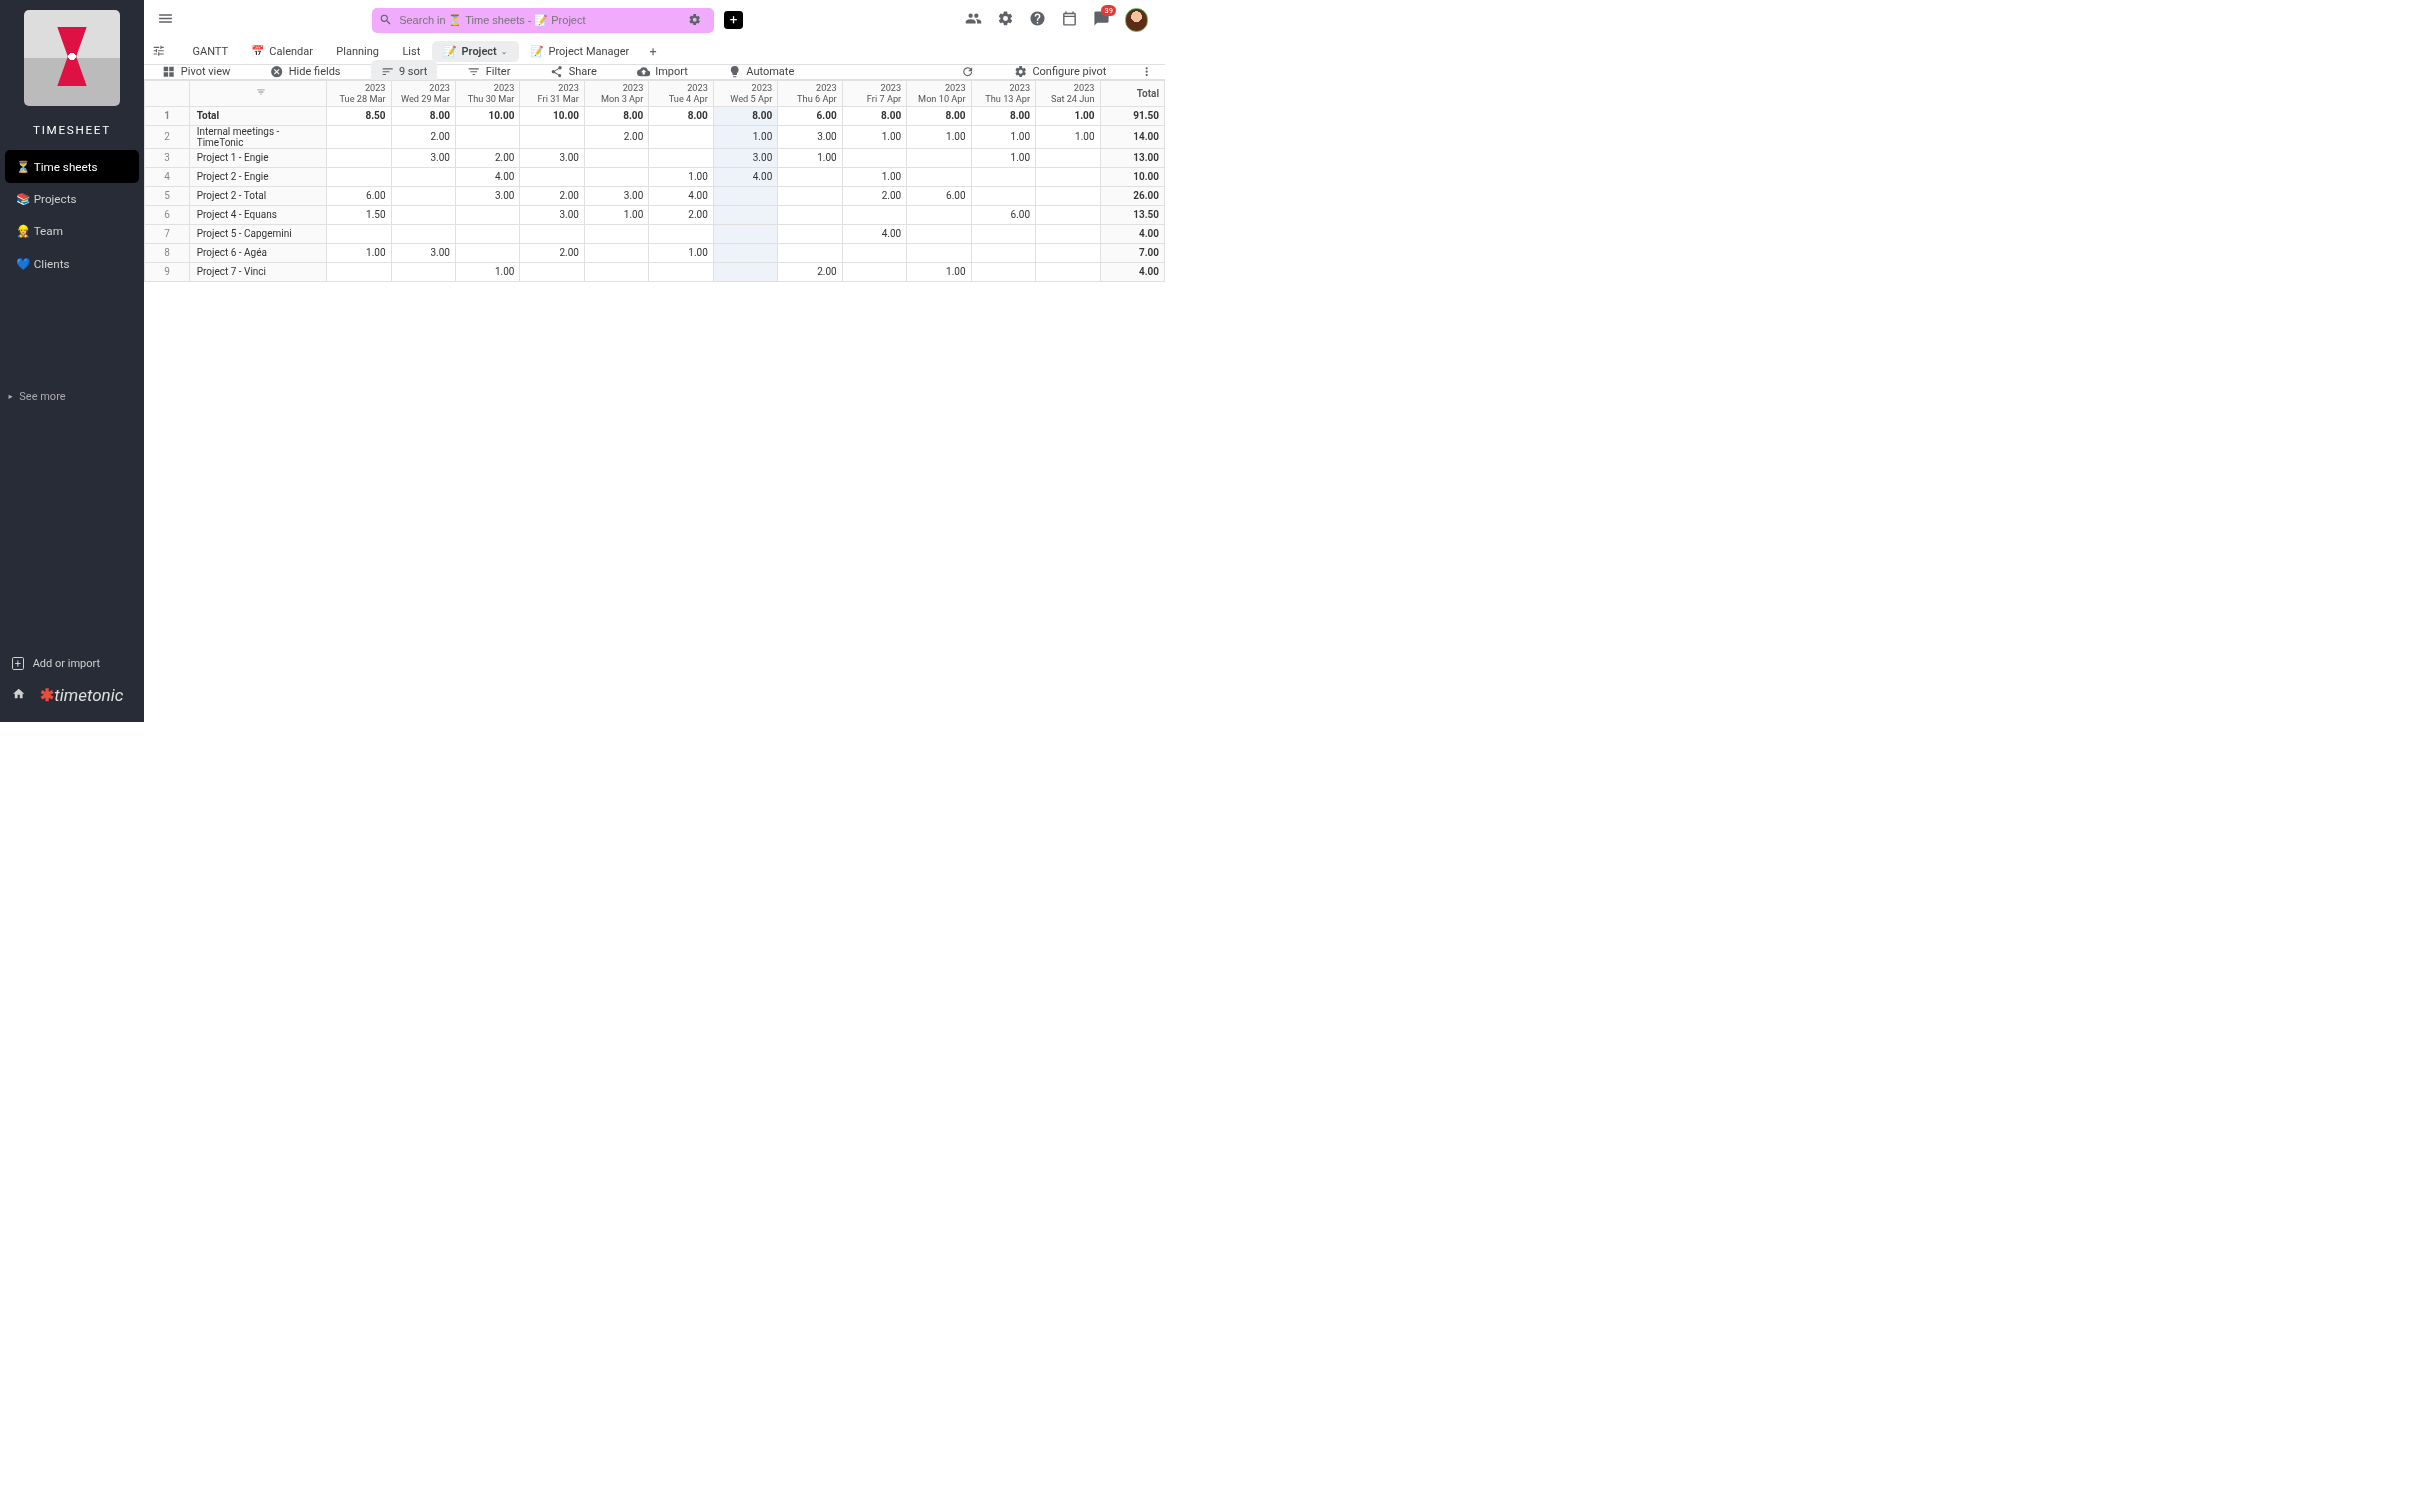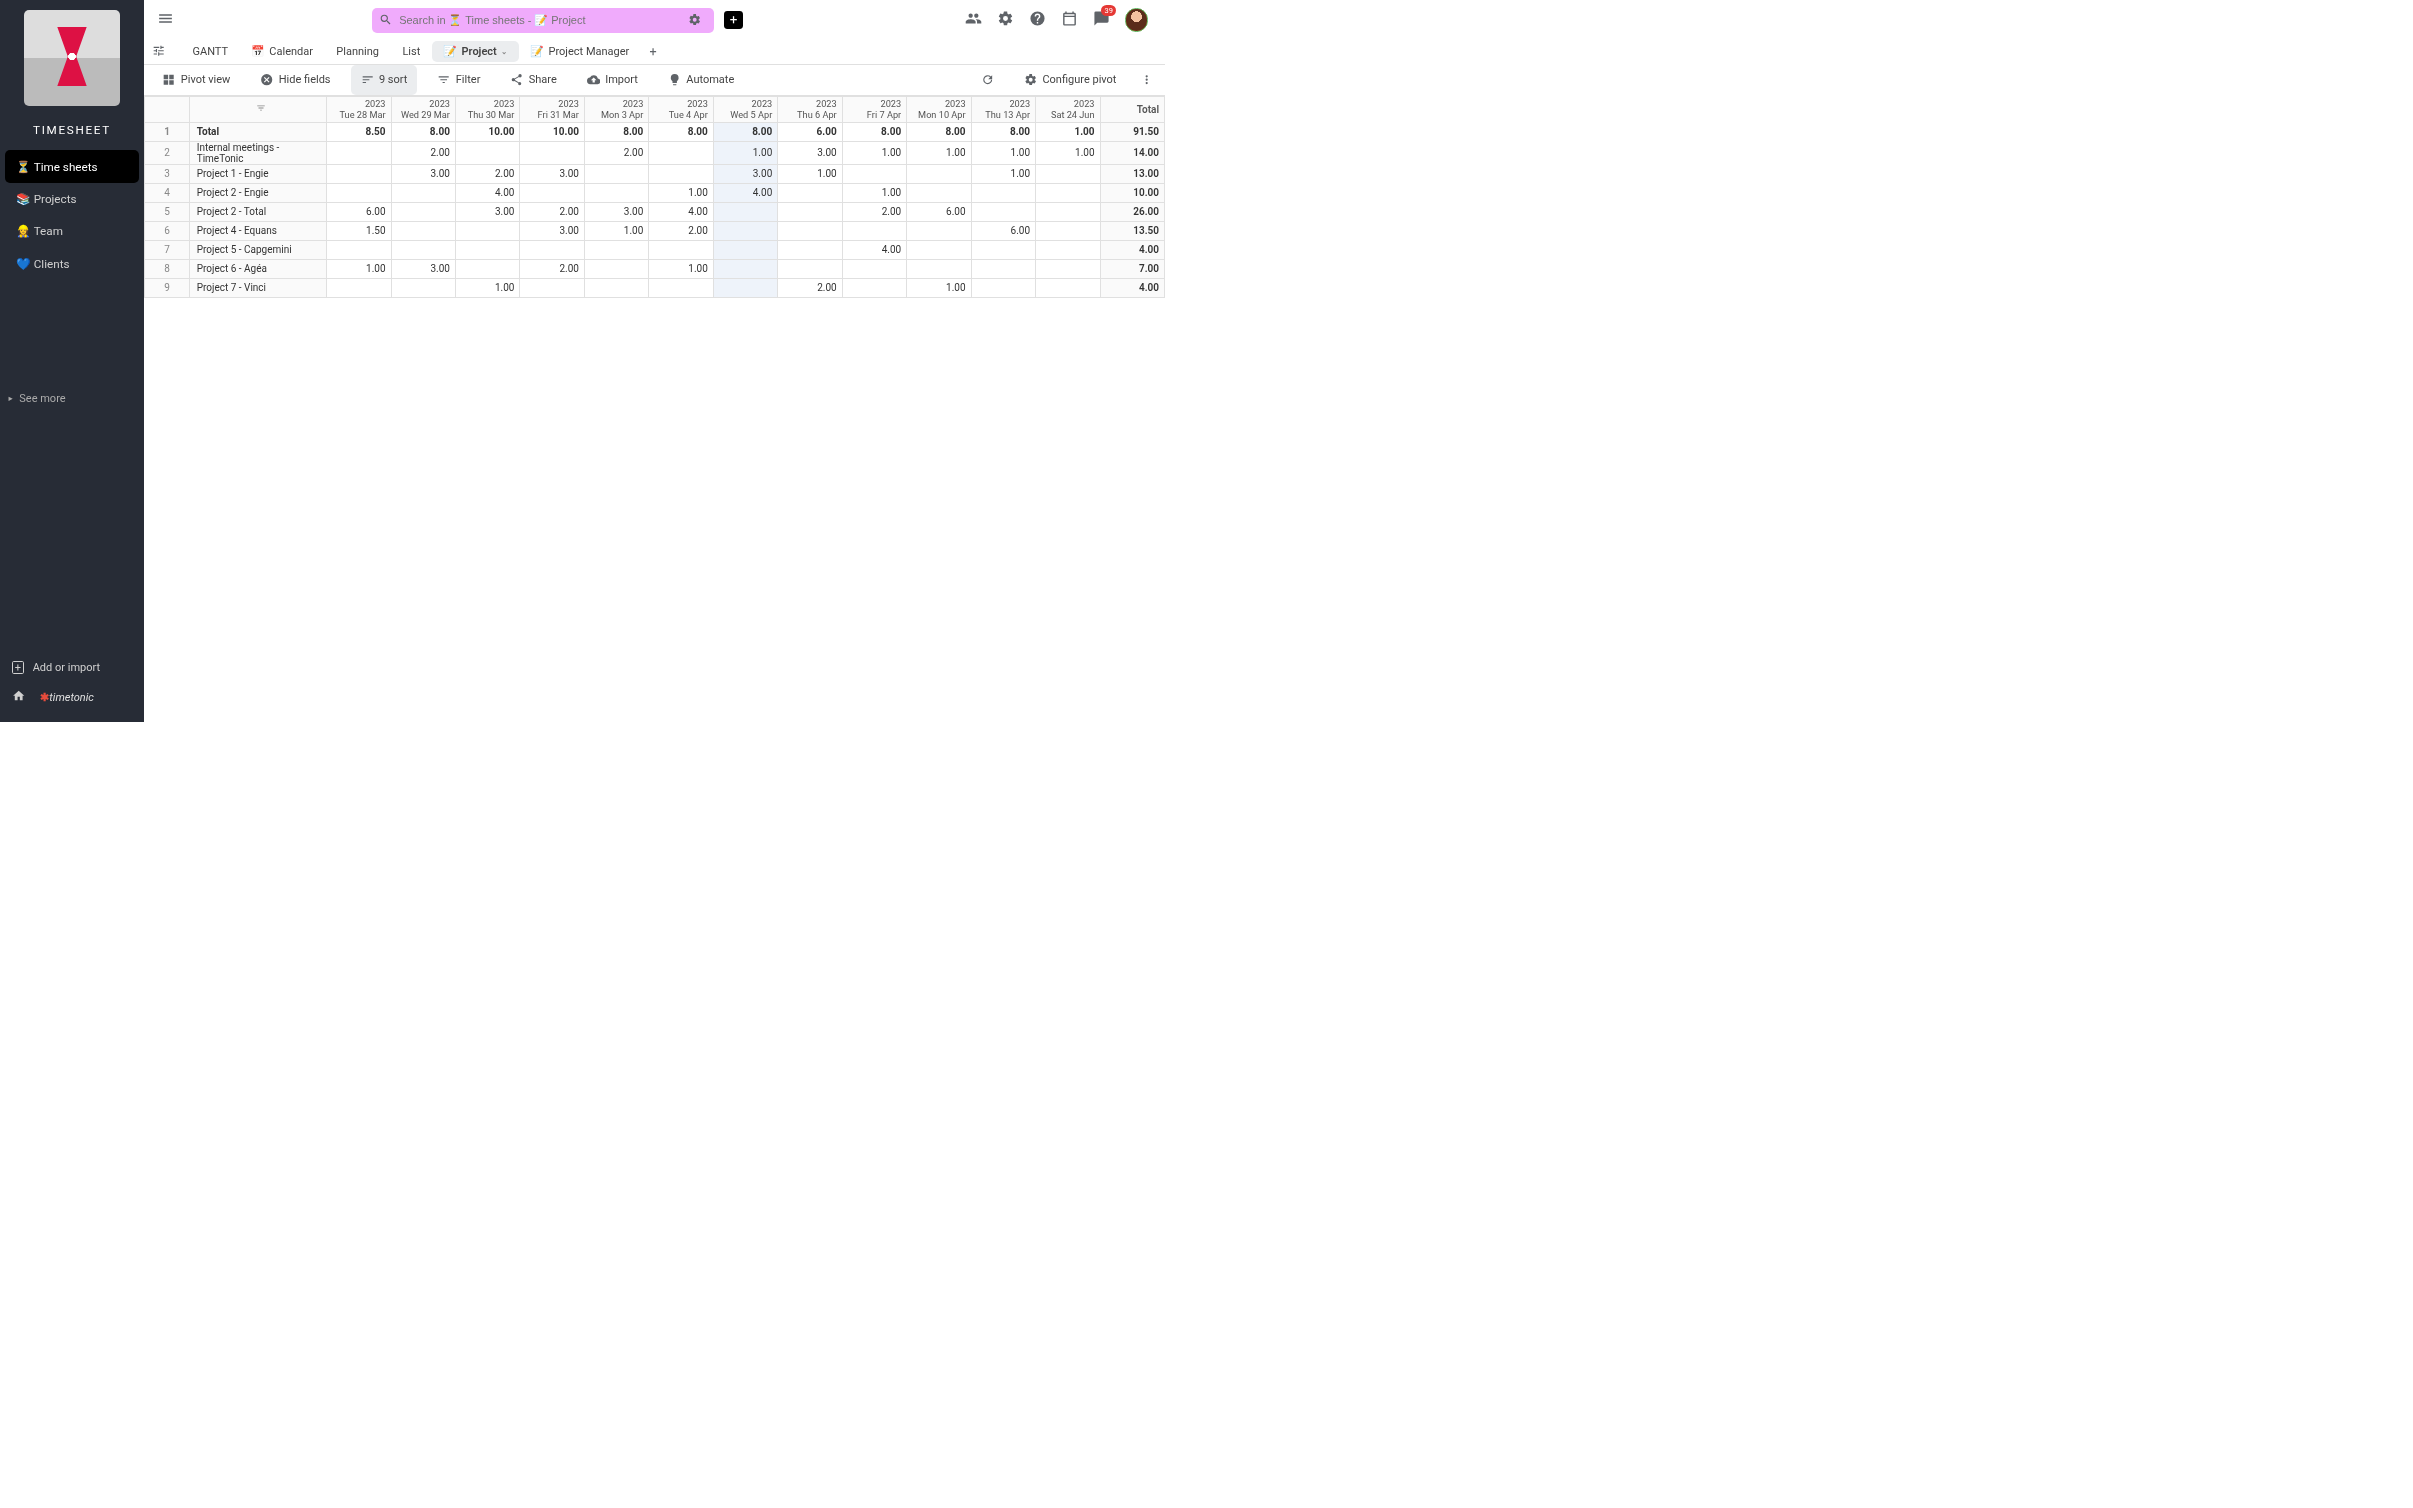--- a/index.html
+++ b/index.html
@@ -13,21 +13,21 @@
   .sb-item { display:flex; align-items:center; padding: 9.2px 11.7px; font-size: 11.7px; cursor:pointer; border-radius: 5px; margin: 0 5px; }
   .sb-item.active { background:#000; color:#fff; }
   .sb-item .emo { width: 17px; display:inline-block; }
   .sb-seemore { display:flex; align-items:center; padding: 9.2px 8.4px; font-size: 11px; color:#aaa; cursor:pointer; }
   .sb-seemore::before { content:"▸"; font-size:8.4px; margin-right:6.7px; }
   .sb-bottom { padding: 8.4px 11.7px; }
   .sb-add { display:flex; align-items:center; font-size: 11px; padding: 6.7px 0; cursor:pointer; }
   .sb-add .plusbox { width:12.6px; height:12.6px; border:0.8px solid #d0d0d0; border-radius:1.7px; display:flex; align-items:center; justify-content:center; margin-right:8.4px; font-size:11px; line-height:1; }
   .sb-home { display:flex; align-items:center; padding: 8.4px 0; }
   .sb-home svg { width:13.4px; height:13.4px; fill:#d0d0d0; margin-right:15px; }
-  .logo { font-size:11px; color:#e0e0e0; font-style:italic; }
+  .logo { font-size:17px; color:#e0e0e0; font-style:italic; }
   .logo b { color:#e74c3c; font-style:normal; }
   .main { flex:1; display:flex; flex-direction:column; min-width:0; }
   .topbar { height: 40px; display:flex; align-items:center; padding: 0 8.4px; }
   .ham { padding:5px; cursor:pointer; }
   .ham svg { width:17px; height:17px; fill:#5f6368; }
   .tb-spacer { flex:1; }
   .search { display:flex; align-items:center; background:#f0abfc; border-radius: 5px; height: 25px; width: 342px; padding: 0 6.7px; margin-left: 193px; }
   .search svg { width:13.4px; height:13.4px; fill:#5f6368; margin-right:6.7px; }
   .search input { border:none; outline:none; background:transparent; flex:1; font-size: 11px; color:#5f6368; }
   .search .gear { width:13.4px; height:13.4px; fill:#5f6368; cursor:pointer; }
@@ -38,21 +38,21 @@
   .notif .badge { position:absolute; top:-5px; right:-6.7px; background:#e53935; color:#fff; font-size:7.5px; border-radius:6.7px; padding:0.8px 3.4px; }
   .avatar { width:23.5px; height:23.5px; border-radius:50%; background: linear-gradient(#8b4513,#d2691e); border: 1.7px solid #4caf50; position:relative; overflow:hidden; }
   .avatar::after { content:""; position:absolute; inset:0; background: radial-gradient(circle at 50% 35%, #f4c2a0 30%, transparent 31%), linear-gradient(#5b2c1a, #5b2c1a); }
   .tabs { height: 23.5px; display:flex; align-items:center; padding: 0 8.4px; border-bottom: 0px; font-size: 11px; color:#444; }
   .tabs .tabicon { margin-right: 15px; cursor:pointer; }
   .tabs .tabicon svg { width:13.4px; height:13.4px; fill:#5f6368; }
   .tab { padding: 4.2px 11.7px; cursor:pointer; display:flex; align-items:center; gap:4.2px; border-radius:5px; }
   .tab.active { background:#ebedef; font-weight:600; }
   .tab .chev { font-size:7.5px; color:#888; }
   .addtab { padding:4.2px 8.4px; cursor:pointer; color:#5f6368; font-size:12.6px; }
-  .toolbar { height: 32px; display:flex; padding:0 8.4px; border-top:0.8px solid #e0e0e0; border-bottom:0.8px solid #e0e0e0; font-size:11px; color:#444; gap: 10px; }
+  .toolbar { height: 16px; display:flex; align-items:center; padding:0 8.4px; border-top:0.8px solid #e0e0e0; border-bottom:0.8px solid #e0e0e0; font-size:11px; color:#444; gap: 20px; }
   .tbtn { display:flex; align-items:center; gap:5px; padding:5px 10px; cursor:pointer; border-radius:5px; }
   .tbtn.active { background:#ebedef; }
   .tbtn svg { width:13.4px; height:13.4px; fill:#5f6368; }
   .tbar-spacer { flex:1; }
   .grid { flex:1; overflow:auto; }
   table { border-collapse: collapse; width:100%; font-size: 10px; border-radius: 6px; }
   th, td { border: 0.8px solid #e0e0e0; }
   thead th { background:#fafafa; font-weight:400; color:#555; padding: 1.7px 0; height:23.5px; }
   thead th .y { font-size:9.2px; display:block; }
   thead th .d { font-size:9.2px; display:block; }

